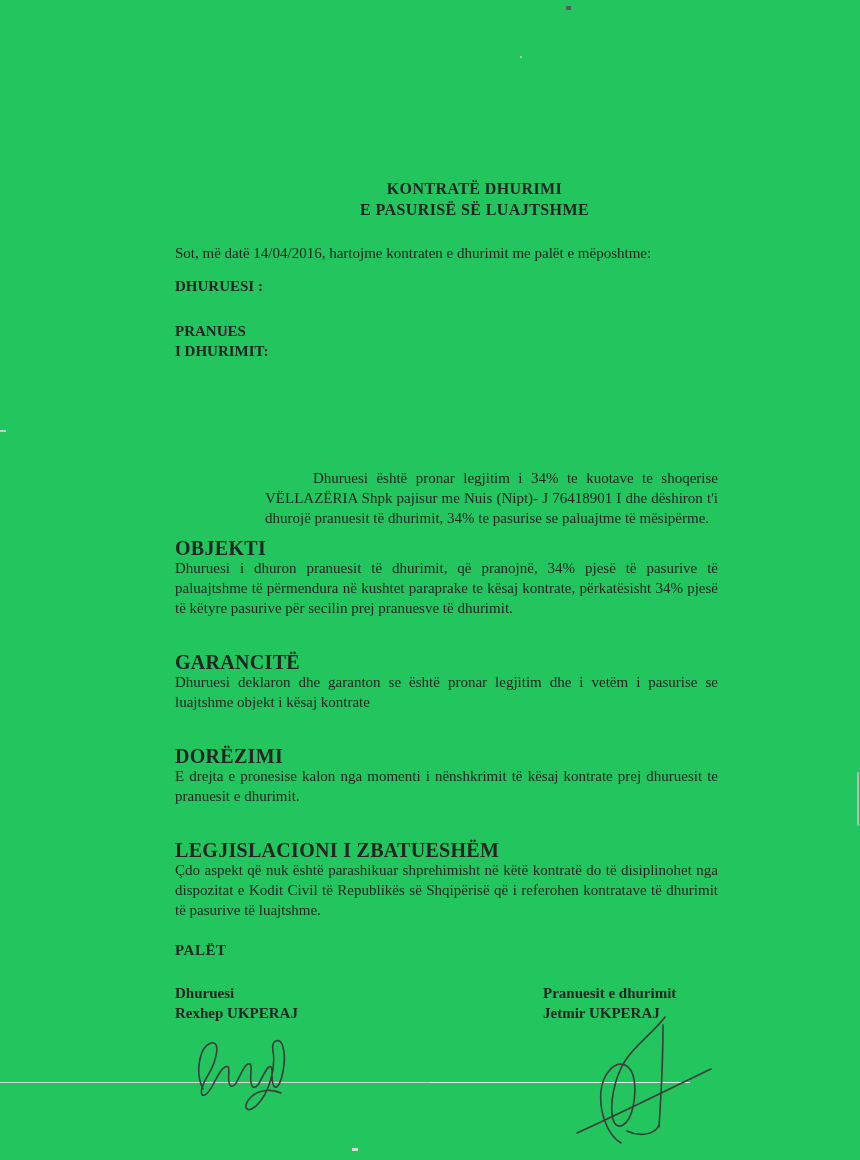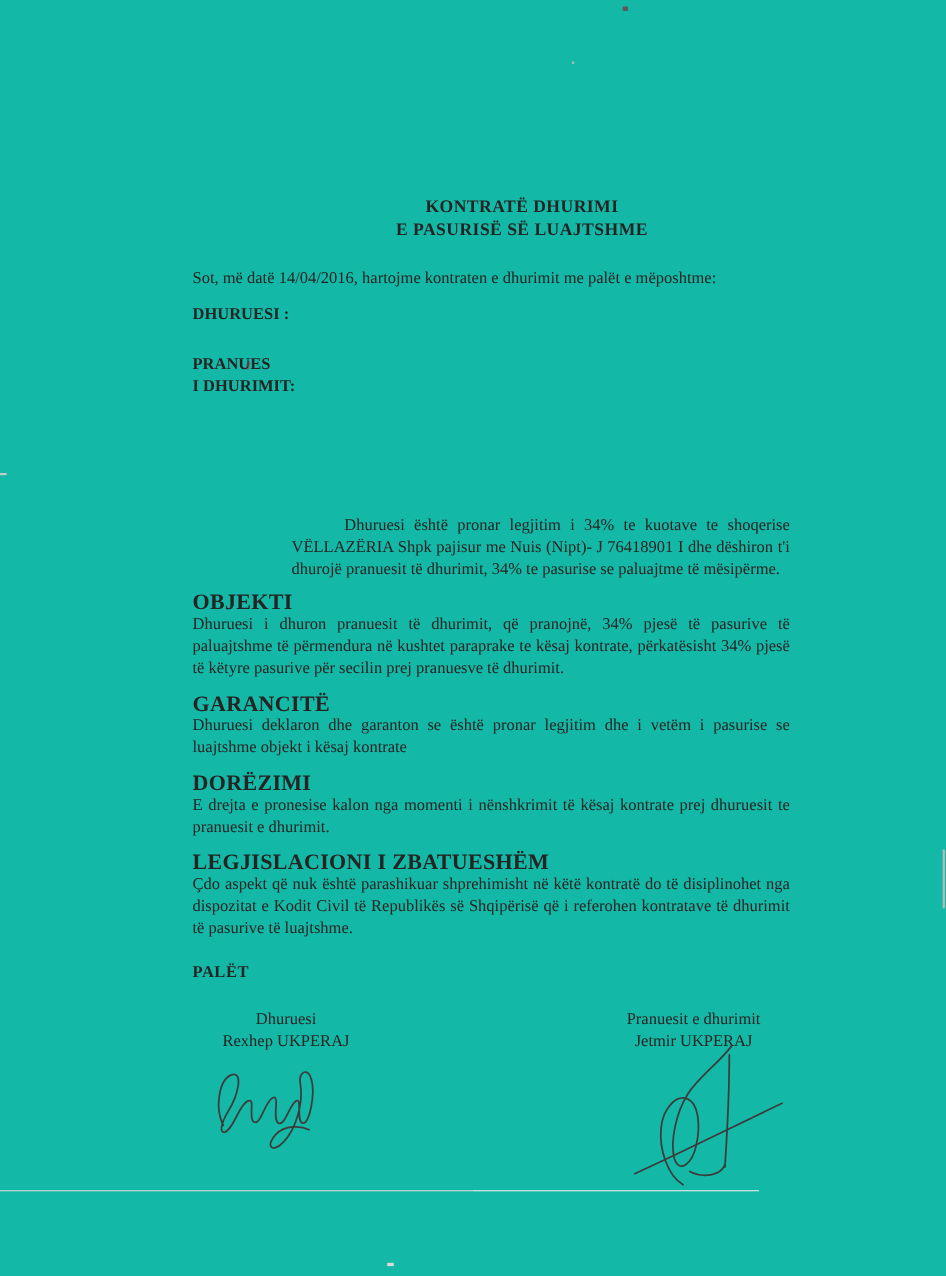--- a/index.html
+++ b/index.html
@@ -1,19 +1,19 @@
 <!DOCTYPE html>
 <html><head>
 <meta charset="utf-8">
 <style>
   html,body{margin:0;padding:0;background:#ffffff;}
   .page{
     position:relative;
     width:860px;height:1160px;
-    background:#14b8a6;
+    background:#22c55e;
     overflow:hidden;
     font-family:"Liberation Serif","DejaVu Serif",serif;
     color:#242424;
   }
   .content{
     position:absolute;
     left:175px; top:178px;
     width:543px;
     font-size:15px;
     line-height:20px;
@@ -32,37 +32,37 @@
   .party-row.second{margin-top:25px;flex-direction:column;}
   .party-label{width:135px;flex:0 0 135px;font-weight:bold;}
   .party-text{flex:1;text-align:justify;}
   .party-text.pad-top{padding-top:21px;}
   .preamble{
     margin:12px 0 0 90px;
     text-align:justify;
     text-indent:48px;
   }
   .section{margin-top:10px;}
-  .section.gap{margin-top:12px;}
+  .section.gap{margin-top:34px;}
   .section h3{
     margin:0;font-size:20px;line-height:20px;font-weight:bold;letter-spacing:.3px;
   }
   .section p{margin:0;text-align:justify;}
   .palet{
     margin-top:20px;
     text-align:left;
     font-weight:bold;
     letter-spacing:.5px;
   }
   .sig-row{
     display:flex;
     justify-content:space-between;
     margin-top:23px;
   }
-  .sig-col{text-align:center;font-weight:normal;}
+  .sig-col{text-align:left;font-weight:bold;}
   .sig-col.left{width:170px;}
   .sig-col.right{width:175px;}
   .sig-svg{display:block;}
   .sig-svg.left{margin:8px 0 0 18px;}
   .sig-svg.right{margin:-12px 0 0 26px;}
   .sig-svg path{fill:none;stroke:#3c3c3c;stroke-width:1.6;stroke-linecap:round;}
   
   .artifact{position:absolute;pointer-events:none;}
   .speck-top{left:566px;top:6px;width:5px;height:4px;background:#5a5a5a;border-radius:1px;}
   .speck-top2{left:520px;top:56px;width:2px;height:2px;background:#bdbdbd;}

